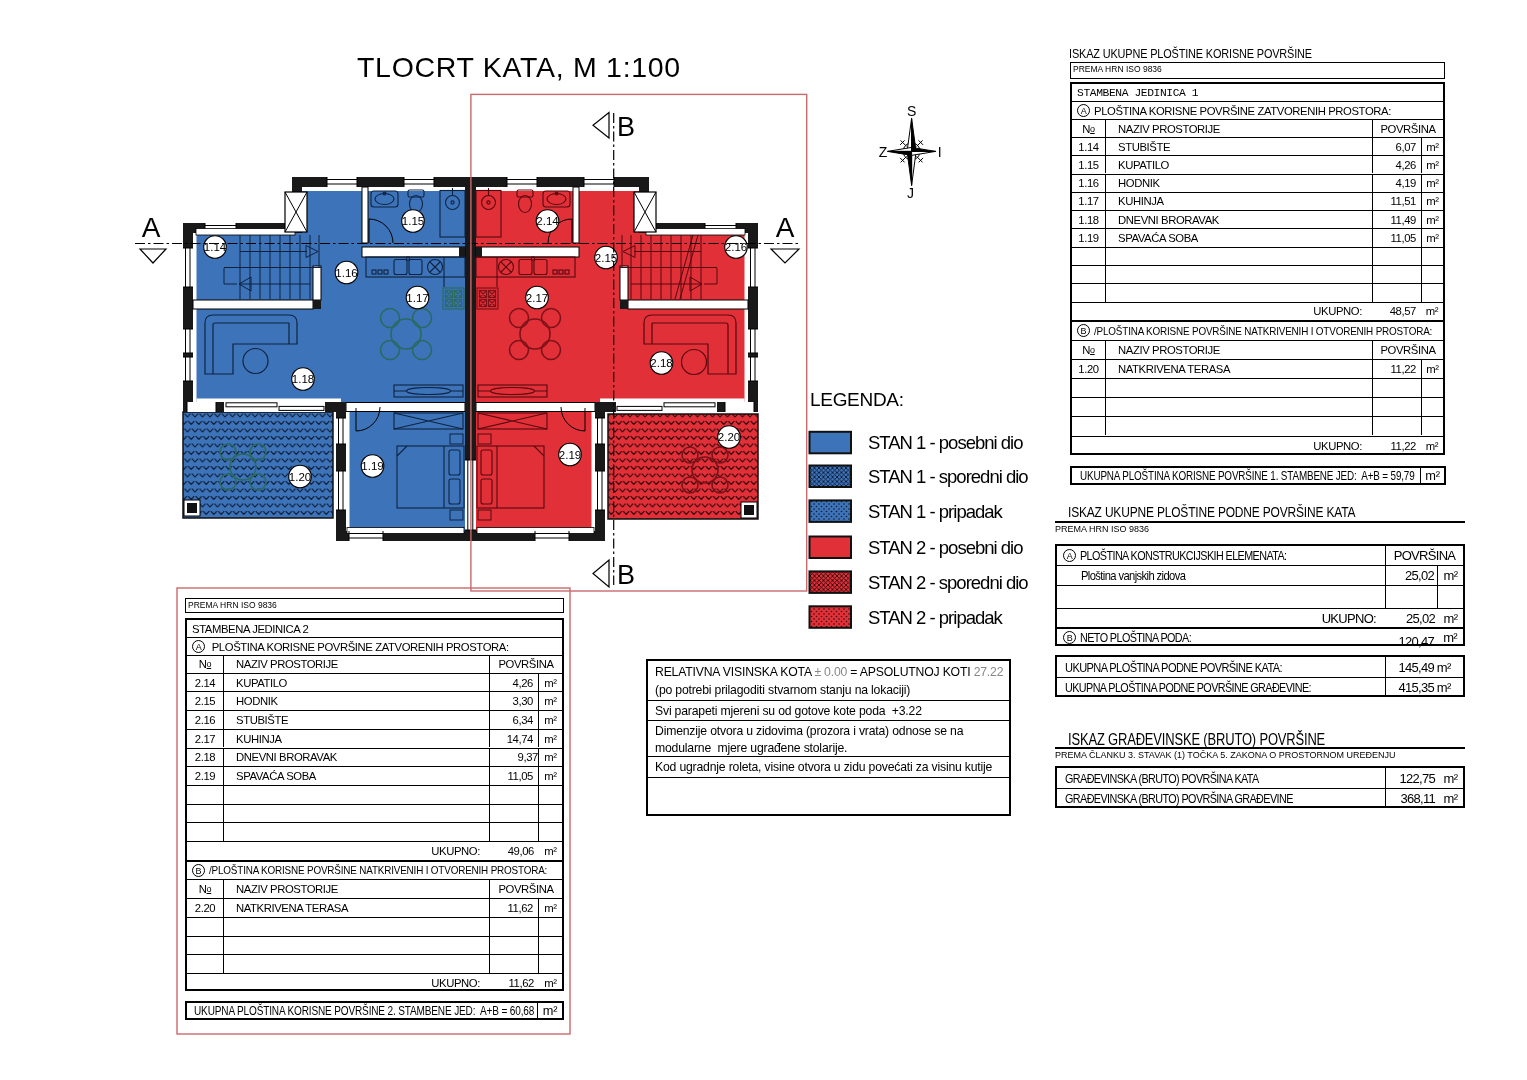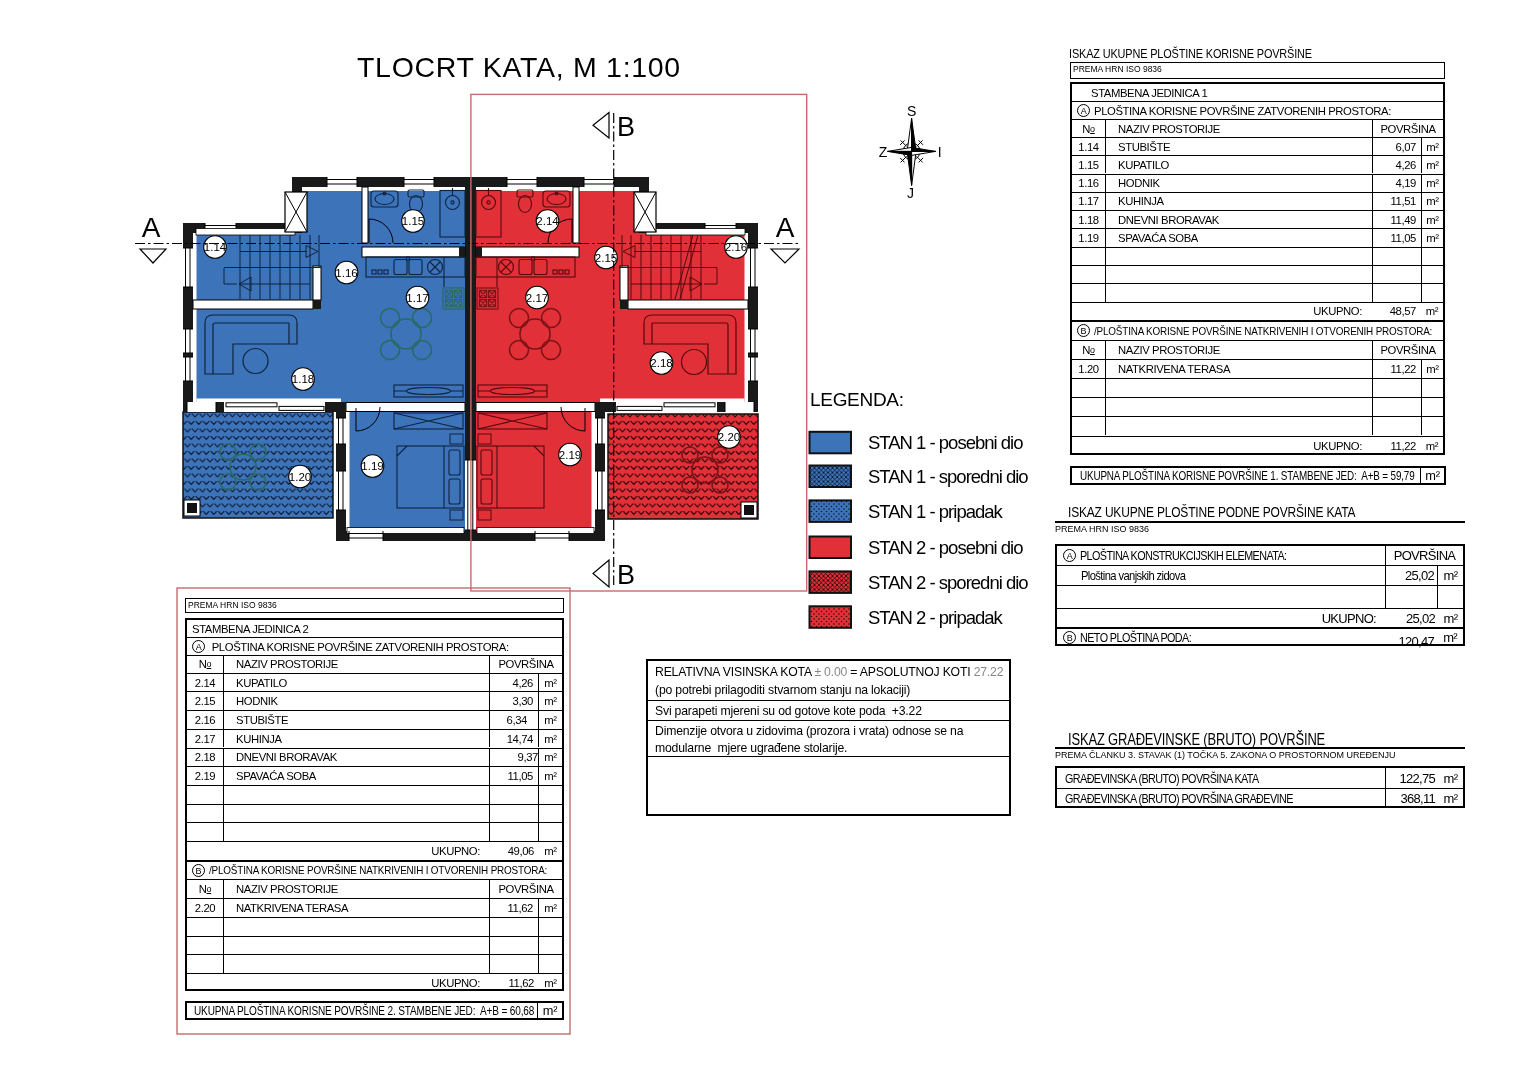--- a/index.html
+++ b/index.html
@@ -644,20 +644,21 @@
 <div class="abs" style="left:868px; top:537px; font-size:18.5px; letter-spacing:-1px;">STAN 2 - posebni dio</div>
 
 <div class="abs" style="left:868px; top:572px; font-size:18.5px; letter-spacing:-1px;">STAN 2 - sporedni dio</div>
 
 <div class="abs" style="left:868px; top:607px; font-size:18.5px; letter-spacing:-1px;">STAN 2 - pripadak</div>
 
 <div class="abs" style="left:646px; top:659px; width:365px; height:157px; border:2px solid #000; font-size:13px; letter-spacing:-0.2px;">
   <div style="padding:2px 0 2px 7px; border-bottom:1px solid #000; height:40px; line-height:18px;"><span style="display:inline-block; transform:scaleX(0.94); transform-origin:0 50%; white-space:nowrap;">RELATIVNA VISINSKA KOTA <span style="color:#888;">± 0.00</span> = APSOLUTNOJ KOTI <span style="color:#888;">27.22</span><br>(po potrebi prilagoditi stvarnom stanju na lokaciji)</span></div>
   <div style="padding:0 0 0 7px; border-bottom:1px solid #000; height:20px; line-height:19px;"><span style="display:inline-block; transform:scaleX(0.94); transform-origin:0 50%; white-space:nowrap;">Svi parapeti mjereni su od gotove kote poda&nbsp; +3.22</span></div>
   <div style="padding:1px 0 1px 7px; border-bottom:1px solid #000; height:36px; line-height:17px;"><span style="display:inline-block; transform:scaleX(0.94); transform-origin:0 50%; white-space:nowrap;">Dimenzije otvora u zidovima (prozora i vrata) odnose se na<br>modularne&nbsp; mjere ugrađene stolarije.</span></div>
+  <div style="padding:0 0 0 7px; border-bottom:1px solid #000; height:21px; line-height:20px;"><span style="display:inline-block; transform:scaleX(0.94); transform-origin:0 50%; white-space:nowrap;">Kod ugradnje roleta, visine otvora u zidu povećati za visinu kutije</span></div>
 </div>
 
 <div class="abs" style="left:185px; top:598px; width:379px; height:15px; border:1px solid #000; font-size:8.5px; padding:1px 0 0 2px;">PREMA HRN ISO 9836</div>
 
 <div class="abs" style="left:185px; top:618px; width:379px; height:373px; border:2px solid #000; font-size:11.3px; letter-spacing:-0.4px;">
 
   <div class="row" style="top:0; height:17.4px;">
         <div class="cell" style="padding-left:5px;">STAMBENA JEDINICA 2</div>
       </div>
 
@@ -679,21 +680,21 @@
   <div class="row" style="top:71.4px; height:18.7px; border-top:1px solid #000;">
     <div class="cell" style="width:37px; border-right:1px solid #000; justify-content:center;">2.15</div>
     <div class="cell" style="width:266px; border-right:1px solid #000; padding-left:12px;">HODNIK</div>
     <div class="cell" style="width:49px; border-right:1px solid #000; justify-content:flex-end; padding-right:5px;">3,30</div>
     <div class="cell" style="flex:1; justify-content:center;">m²</div>
   </div>
 
   <div class="row" style="top:90.1px; height:18.7px; border-top:1px solid #000;">
     <div class="cell" style="width:37px; border-right:1px solid #000; justify-content:center;">2.16</div>
     <div class="cell" style="width:266px; border-right:1px solid #000; padding-left:12px;">STUBIŠTE</div>
-    <div class="cell" style="width:49px; border-right:1px solid #000; justify-content:flex-end; padding-right:11px;">6,34</div>
+    <div class="cell" style="width:49px; border-right:1px solid #000; justify-content:flex-end; padding-right:5px;">6,34</div>
     <div class="cell" style="flex:1; justify-content:center;">m²</div>
   </div>
 
   <div class="row" style="top:108.8px; height:18.7px; border-top:1px solid #000;">
     <div class="cell" style="width:37px; border-right:1px solid #000; justify-content:center;">2.17</div>
     <div class="cell" style="width:266px; border-right:1px solid #000; padding-left:12px;">KUHINJA</div>
     <div class="cell" style="width:49px; border-right:1px solid #000; justify-content:flex-end; padding-right:5px;">14,74</div>
     <div class="cell" style="flex:1; justify-content:center;">m²</div>
   </div>
 
@@ -789,21 +790,21 @@
   <div style="flex:1; border-left:1px solid #000; height:100%; display:flex; align-items:center; justify-content:center;">m²</div>
 </div>
 
 <div class="abs" style="left:1069px; top:46px; font-size:13.5px; letter-spacing:-0.2px;"><span style="display:inline-block; transform:scaleX(0.81); transform-origin:0 50%; white-space:nowrap;">ISKAZ UKUPNE PLOŠTINE KORISNE POVRŠINE</span></div>
 
 <div class="abs" style="left:1070px; top:62px; width:375px; height:17px; border:1px solid #000; font-size:8.5px; padding:1px 0 0 2px;">PREMA HRN ISO 9836</div>
 
 <div class="abs" style="left:1070px; top:82px; width:375px; height:373px; border:2px solid #000; font-size:11.3px; letter-spacing:-0.4px;">
 
   <div class="row" style="top:0; height:17px;">
-        <div class="cell" style="padding-left:19px;">STAMBENA JEDINICA 1</div>
+        <div class="cell" style="padding-left:5px;font-family:Liberation Mono, monospace;">STAMBENA JEDINICA 1</div>
       </div>
 
   <div class="row" style="top:17px; height:18px; border-top:1px solid #000; padding-left:5px;"><span class="circ">A</span>PLOŠTINA KORISNE POVRŠINE ZATVORENIH PROSTORA:</div>
 
   <div class="row" style="top:35px; height:18px; border-top:1px solid #000;">
     <div class="cell" style="width:34px; border-right:1px solid #000; justify-content:center;">N<span style="text-decoration:underline; font-size:9px;">o</span></div>
     <div class="cell" style="width:267px; border-right:1px solid #000; padding-left:12px;">NAZIV PROSTORIJE</div>
     <div class="cell" style="flex:1; justify-content:center;">POVRŠINA</div>
   </div>
 
@@ -964,20 +965,36 @@
   </div>
 
   <div class="row" style="top:81px; height:19px; border-top:2px solid #000; padding-left:6px;">
     <span class="circ">B</span>
         <span style="display:inline-block; transform:scaleX(0.83); transform-origin:0 50%; white-space:nowrap;">NETO PLOŠTINA PODA:</span>
     <div class="cell" style="position:absolute; right:29px; top:4px; height:100%;">120,47</div>
     <div class="cell" style="position:absolute; right:6px; top:0; height:100%;">m²</div>
   </div>
 </div>
 
+<div class="abs" style="left:1055px; top:655px; width:410px; height:42px; border:2px solid #000; font-size:13px; letter-spacing:-0.7px;">
+
+  <div class="row" style="top:0; height:20px;">
+    <div class="cell" style="width:329px; border-right:1px solid #000; padding-left:8px;">
+          <span style="display:inline-block; transform:scaleX(0.85); transform-origin:0 50%; white-space:nowrap;">UKUPNA PLOŠTINA PODNE POVRŠINE KATA:</span>
+        </div>
+    <div class="cell" style="flex:1; justify-content:center;">145,49 m²</div>
+  </div>
+
+  <div class="row" style="top:20px; height:20px; border-top:1px solid #000;">
+    <div class="cell" style="width:329px; border-right:1px solid #000; padding-left:8px;">
+          <span style="display:inline-block; transform:scaleX(0.83); transform-origin:0 50%; white-space:nowrap;">UKUPNA PLOŠTINA PODNE POVRŠINE GRAĐEVINE:</span>
+        </div>
+    <div class="cell" style="flex:1; justify-content:center;">415,35 m²</div>
+  </div>
+</div>
 
 <div class="abs" style="left:1068px; top:731px; font-size:16px; letter-spacing:-0.2px;"><span style="display:inline-block; transform:scaleX(0.81); transform-origin:0 50%; white-space:nowrap;">ISKAZ GRAĐEVINSKE (BRUTO) POVRŠINE</span></div>
 
 <div class="abs" style="left:1055px; top:747px; width:410px; height:2px; background:#000;"></div>
 
 <div class="abs" style="left:1055px; top:750px; font-size:9px;">PREMA ČLANKU 3. STAVAK (1) TOČKA 5. ZAKONA O PROSTORNOM UREĐENJU</div>
 
 <div class="abs" style="left:1055px; top:766px; width:410px; height:42px; border:2px solid #000; font-size:13px; letter-spacing:-0.7px;">
 
   <div class="row" style="top:0; height:20px;">

